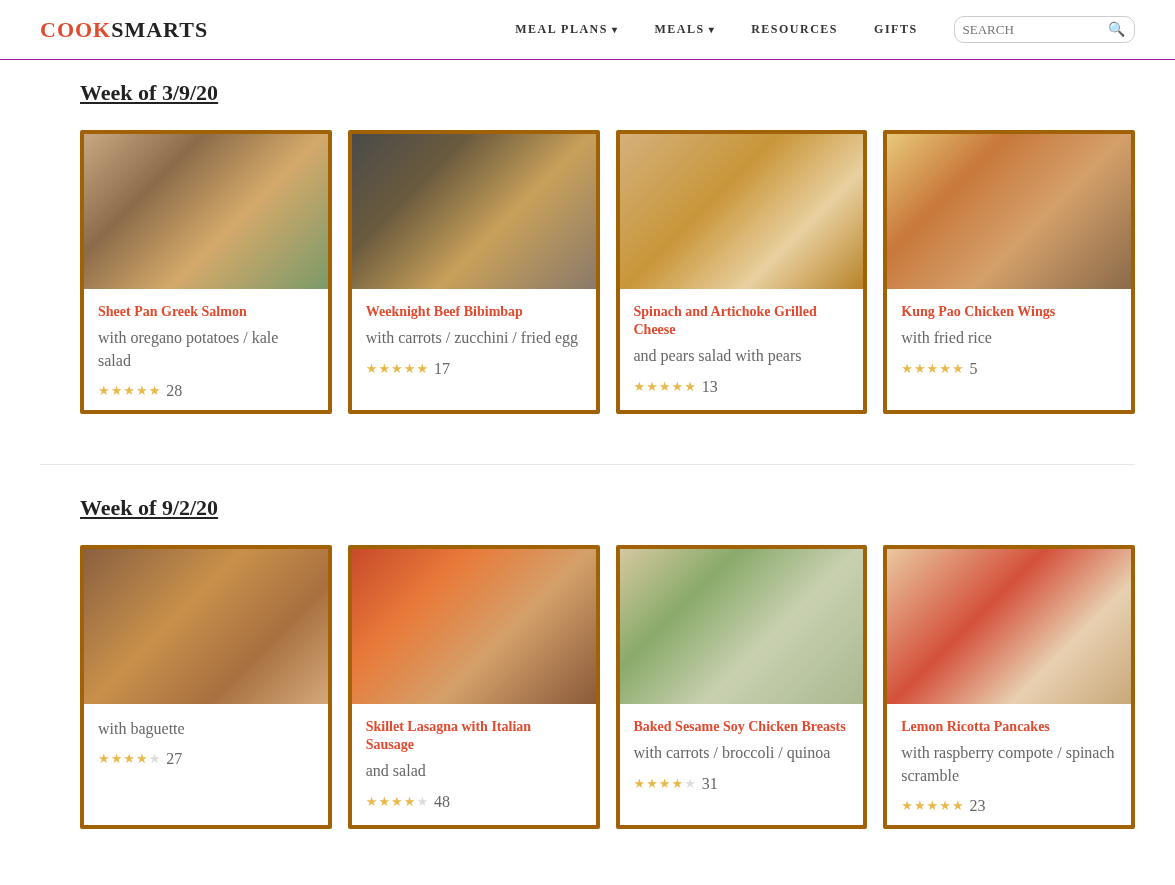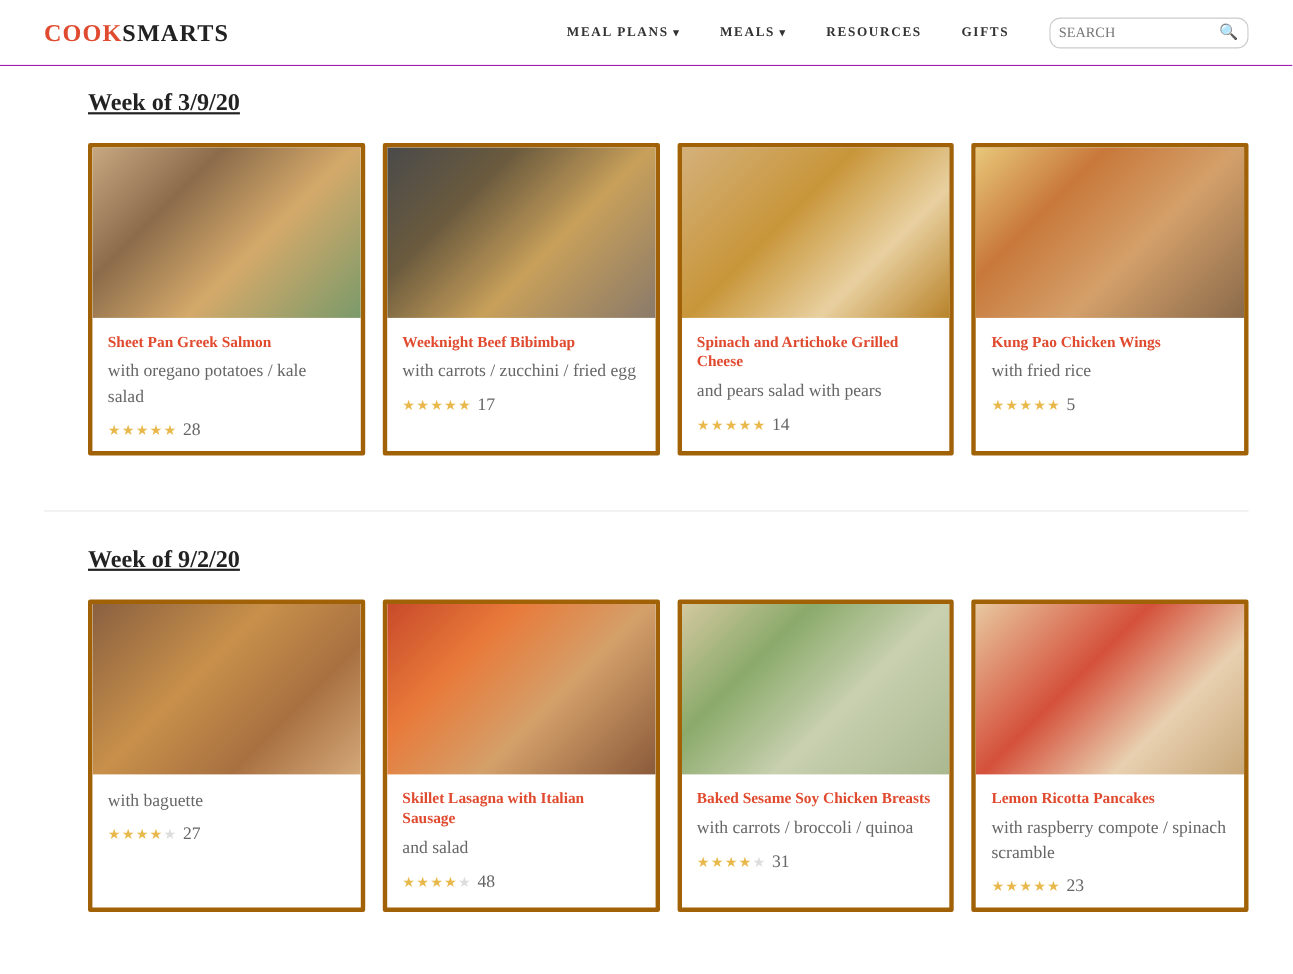--- a/index.html
+++ b/index.html
@@ -225,21 +225,21 @@
               <div class="meal-title">Spinach and Artichoke Grilled Cheese</div>
               <div class="meal-subtitle">and pears salad with pears</div>
               <div class="meal-rating">
                 <div class="stars">
                   <span class="star">★</span>
                   <span class="star">★</span>
                   <span class="star">★</span>
                   <span class="star">★</span>
                   <span class="star">★</span>
                 </div>
-                <span class="rating-count">14</span>
+                <span class="rating-count">13</span>
               </div>
             </div>
           </div>
           <div class="meal-card">
             <div class="meal-image img-kung-pao"></div>
             <div class="meal-info">
               <div class="meal-title">Kung Pao Chicken Wings</div>
               <div class="meal-subtitle">with fried rice</div>
               <div class="meal-rating">
                 <div class="stars">

